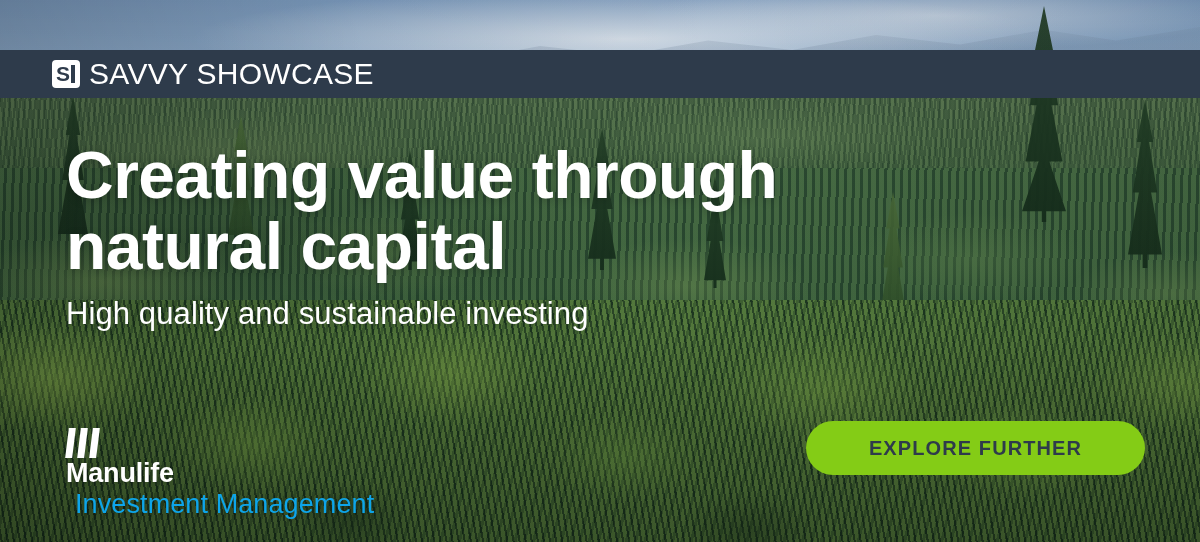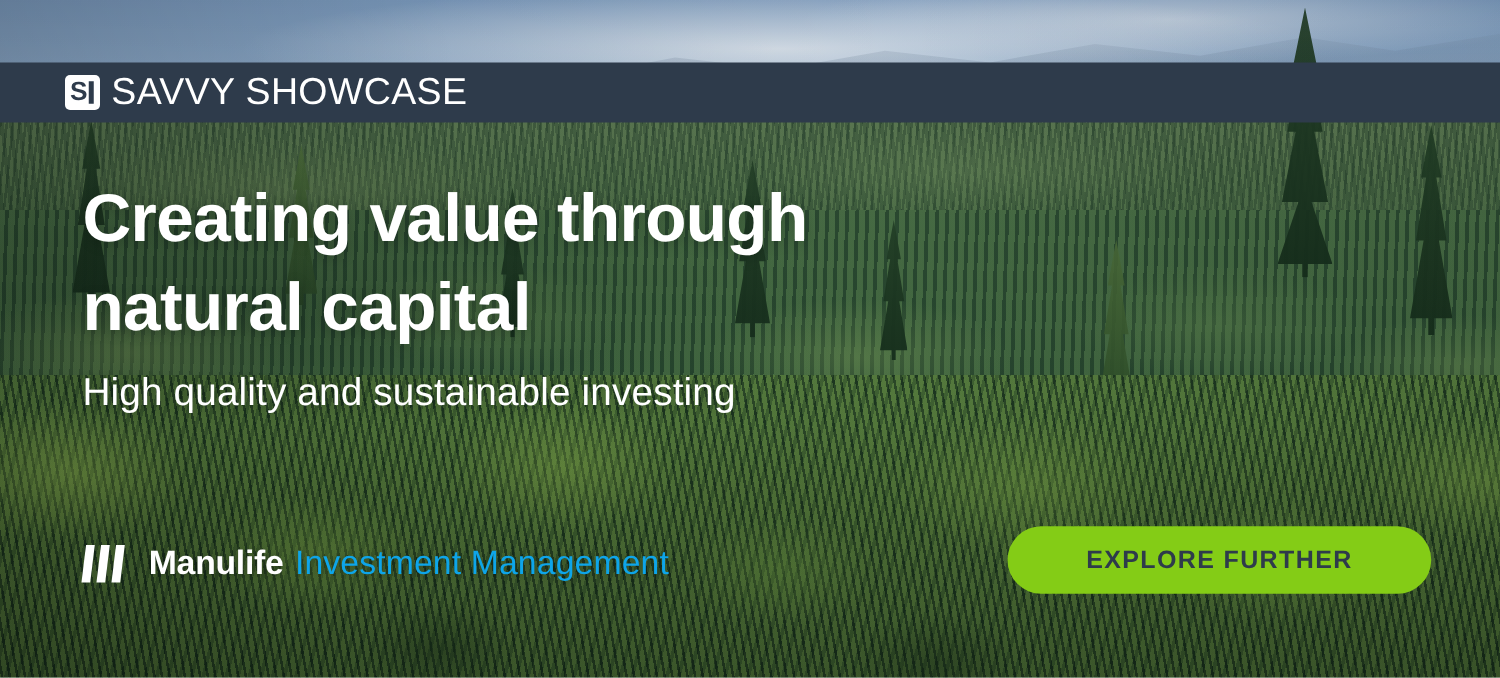--- a/index.html
+++ b/index.html
@@ -186,21 +186,21 @@
   
   .hero {
     position: absolute;
     left: 66px;
     top: 140px;
     width: 880px;
   }
   .headline {
     margin: 0;
     color: #ffffff;
-    font-size: 54px;
+    font-size: 66px;
     line-height: 71px;
     font-weight: 700;
     letter-spacing: -0.5px;
     text-shadow: 0 2px 10px rgba(0,0,0,0.22);
     white-space: pre-line;
   }
   .subhead {
     margin: 14px 0 0 0;
     color: #ffffff;
     font-size: 31px;
@@ -208,22 +208,23 @@
     letter-spacing: 0.1px;
     text-shadow: 0 1px 8px rgba(0,0,0,0.28);
   }
 
   
   .brand {
     position: absolute;
     left: 66px;
     top: 428px;
     display: flex;
-    align-items: flex-end;
+    align-items: flex-start;
     height: 38px;
+    flex-direction: column;
   }
   .brand-mark {
     width: 36px; height: 30px;
     position: relative;
     margin-right: 17px;
     flex: none;
   }
   .brand-mark i {
     position: absolute;
     top: 0;

